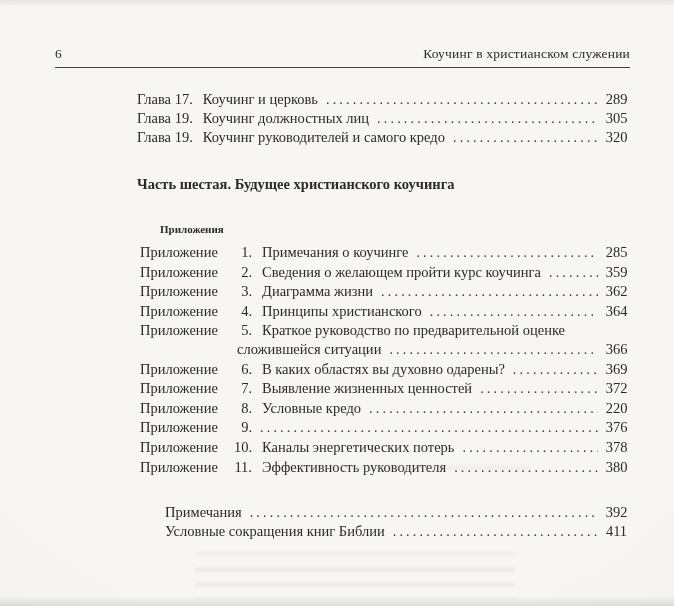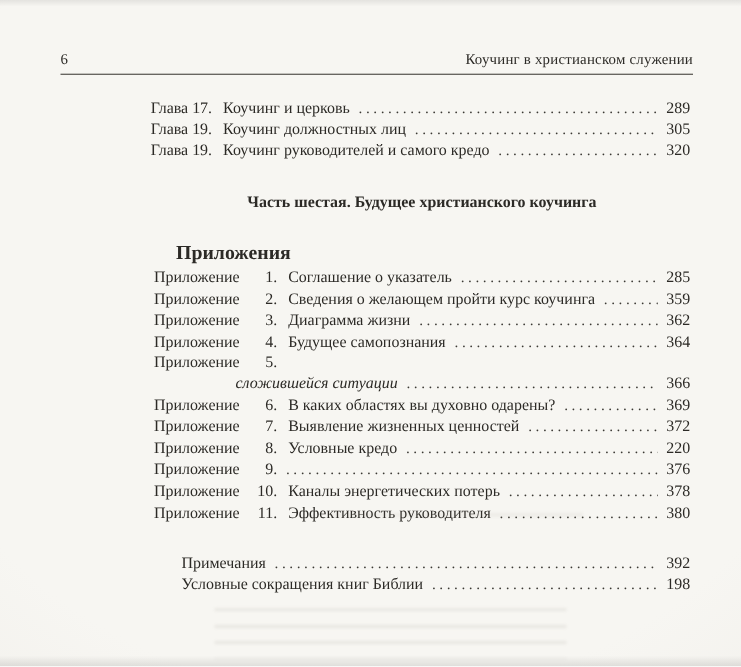--- a/index.html
+++ b/index.html
@@ -45,32 +45,32 @@
   .dots { flex: 1; overflow: hidden; white-space: nowrap; margin: 0 5px 0 8px; min-width: 12px; }
   .dots::before {
     content: "..........................................................................................................................................";
     letter-spacing: 3.2px; color: #3b3934; font-size: 14px;
   }
   .pnum { white-space: nowrap; min-width: 27px; text-align: center; }
 
   .chapters .row { margin-left: 82px; }
 
   .part-heading {
-    text-align: center; font-weight: bold; font-size: 14.5px;
+    font-weight: bold; font-size: 14.5px;
     margin: 28px 0 13px 82px;
   }
 
   .ch20 { margin-left: 82px; }
 
-  .apps-heading { font-weight: bold; margin: 26px 0 4px 105px; font-size: 18px; }
+  .apps-heading { font-weight: bold; margin: 26px 0 4px 105px; font-size: 11px; }
 
   .apps .row { margin-left: 85px; line-height: 18.6px; }
   .app-lab { display: inline-flex; width: 112px; justify-content: space-between; white-space: nowrap; }
   .apps .title { margin-left: 10px; white-space: nowrap; }
-  .apps .cont-title { margin-left: 74px; white-space: nowrap; font-style: italic; }
+  .apps .cont-title { margin-left: 97px; white-space: nowrap; }
 
   .back { margin-top: 26px; }
   .back .row { margin-left: 110px; line-height: 19px; }
 
   
   .bleed {
     position: absolute; pointer-events: none;
     opacity: 0.16; filter: blur(1.4px);
   }
   .bleed-1 { left: 195px; top: 553px; width: 320px; height: 46px;
@@ -116,21 +116,21 @@
 
 
       <div class="apps-heading">Приложения</div>
 
       <div class="apps">
         <div class="row">
           <span class="app-lab">
               <span>Приложение</span>
               <span>1.</span>
             </span>
-          <span class="title">Соглашение о указатель</span>
+          <span class="title">Примечания о коучинге</span>
           <span class="dots"></span>
           <span class="pnum">285</span>
         </div>
         <div class="row">
           <span class="app-lab">
               <span>Приложение</span>
               <span>2.</span>
             </span>
           <span class="title">Сведения о желающем пройти курс коучинга</span>
           <span class="dots"></span>
@@ -143,29 +143,30 @@
             </span>
           <span class="title">Диаграмма жизни</span>
           <span class="dots"></span>
           <span class="pnum">362</span>
         </div>
         <div class="row">
           <span class="app-lab">
               <span>Приложение</span>
               <span>4.</span>
             </span>
-          <span class="title">Будущее самопознания</span>
+          <span class="title">Принципы христианского</span>
           <span class="dots"></span>
           <span class="pnum">364</span>
         </div>
         <div class="row">
           <span class="app-lab">
               <span>Приложение</span>
               <span>5.</span>
             </span>
+          <span class="title">Краткое руководство по предварительной оценке</span>
         </div>
         <div class="row">
           <span class="cont-title">сложившейся ситуации</span>
           <span class="dots"></span>
           <span class="pnum">366</span>
         </div>
         <div class="row">
           <span class="app-lab">
               <span>Приложение</span>
               <span>6.</span>
@@ -222,21 +223,21 @@
 
       <div class="back">
         <div class="row">
           <span class="title">Примечания</span>
           <span class="dots"></span>
           <span class="pnum">392</span>
         </div>
         <div class="row">
           <span class="title">Условные сокращения книг Библии</span>
           <span class="dots"></span>
-          <span class="pnum">198</span>
+          <span class="pnum">411</span>
         </div>
       </div>
 
     </div>
   </div>
 
   <div class="bleed bleed-1"></div>
   <div class="bleed bleed-2"></div>
 </div>
 

